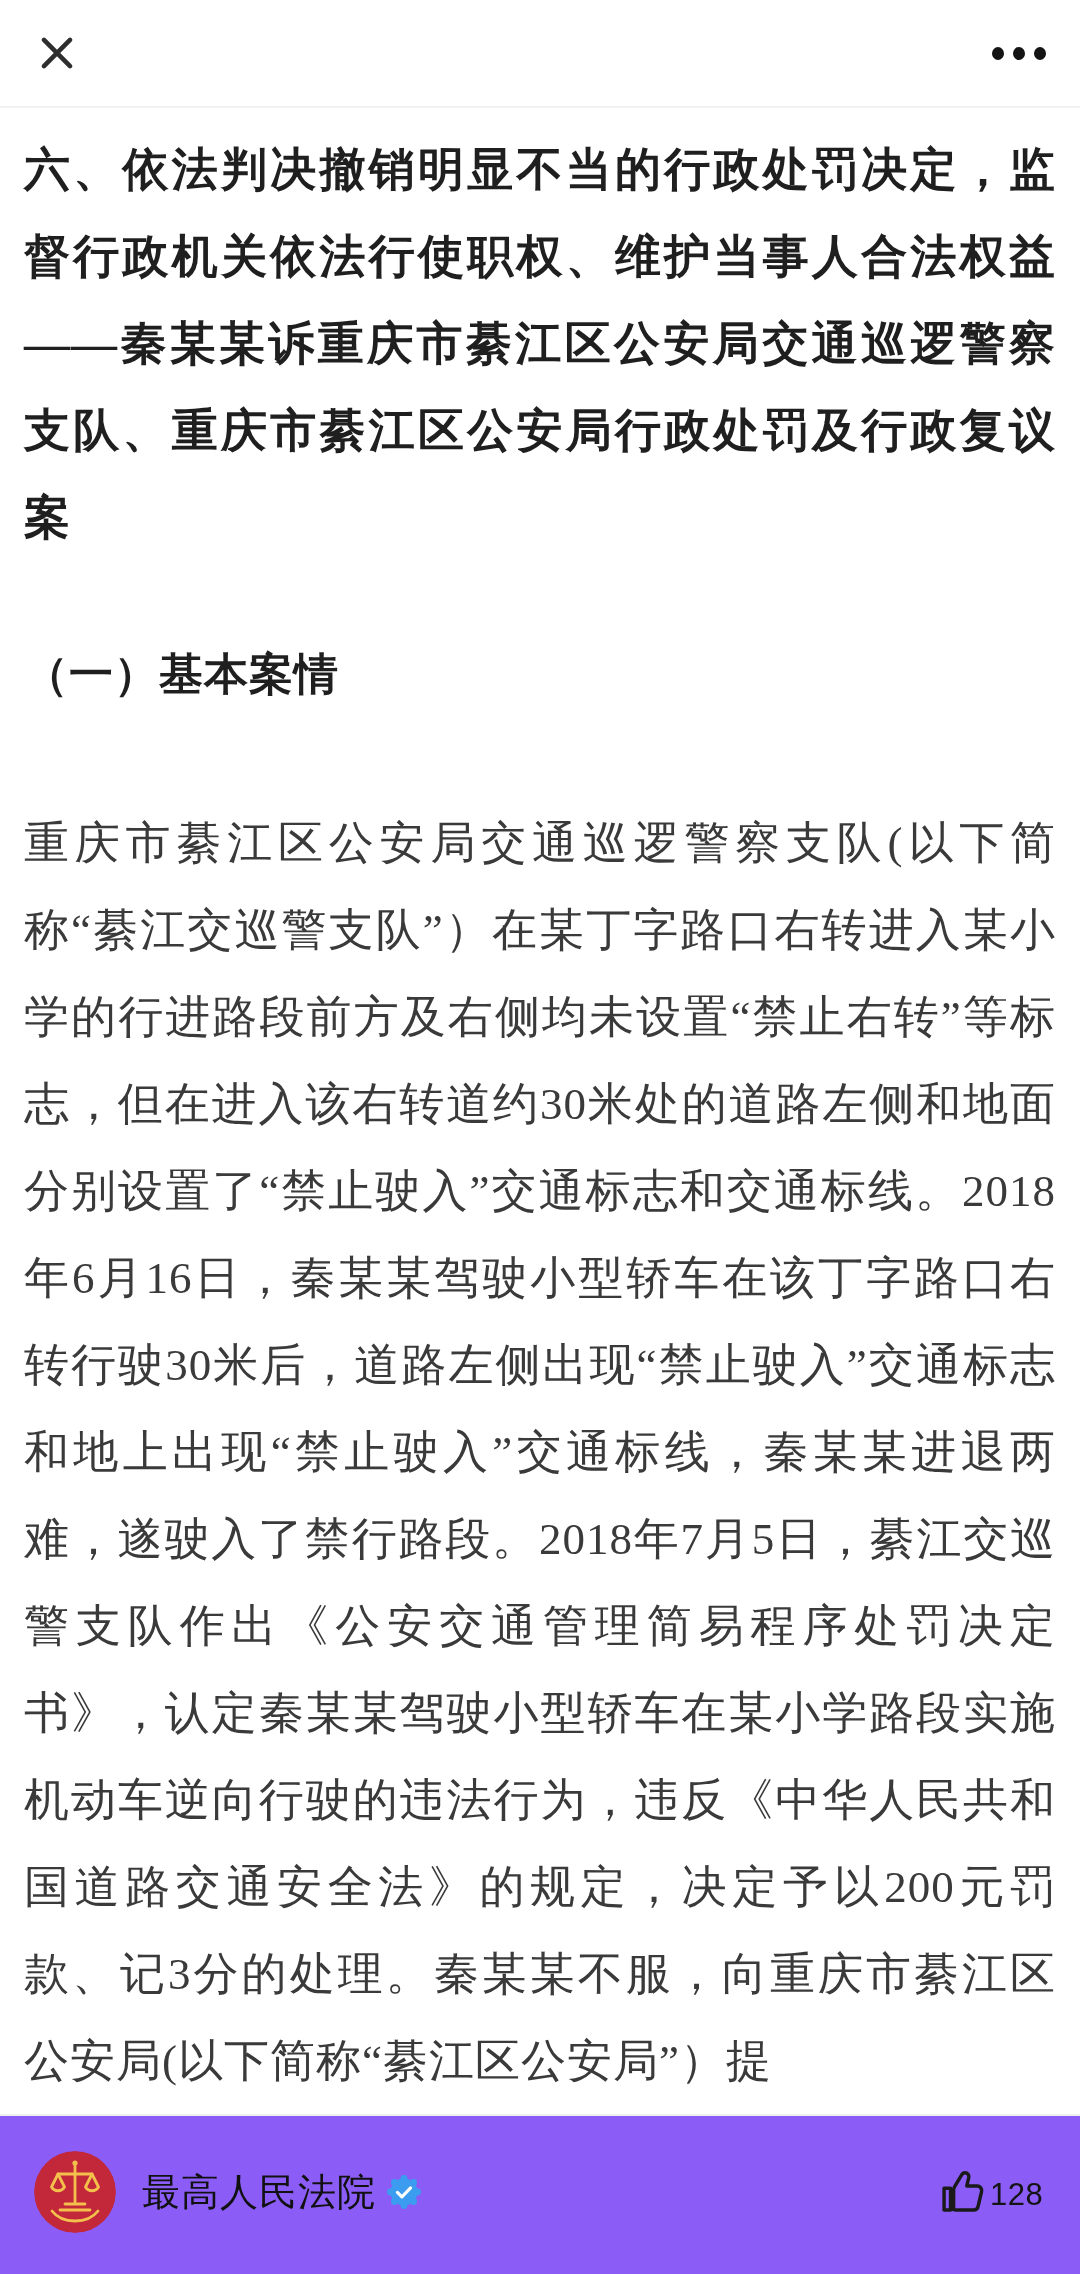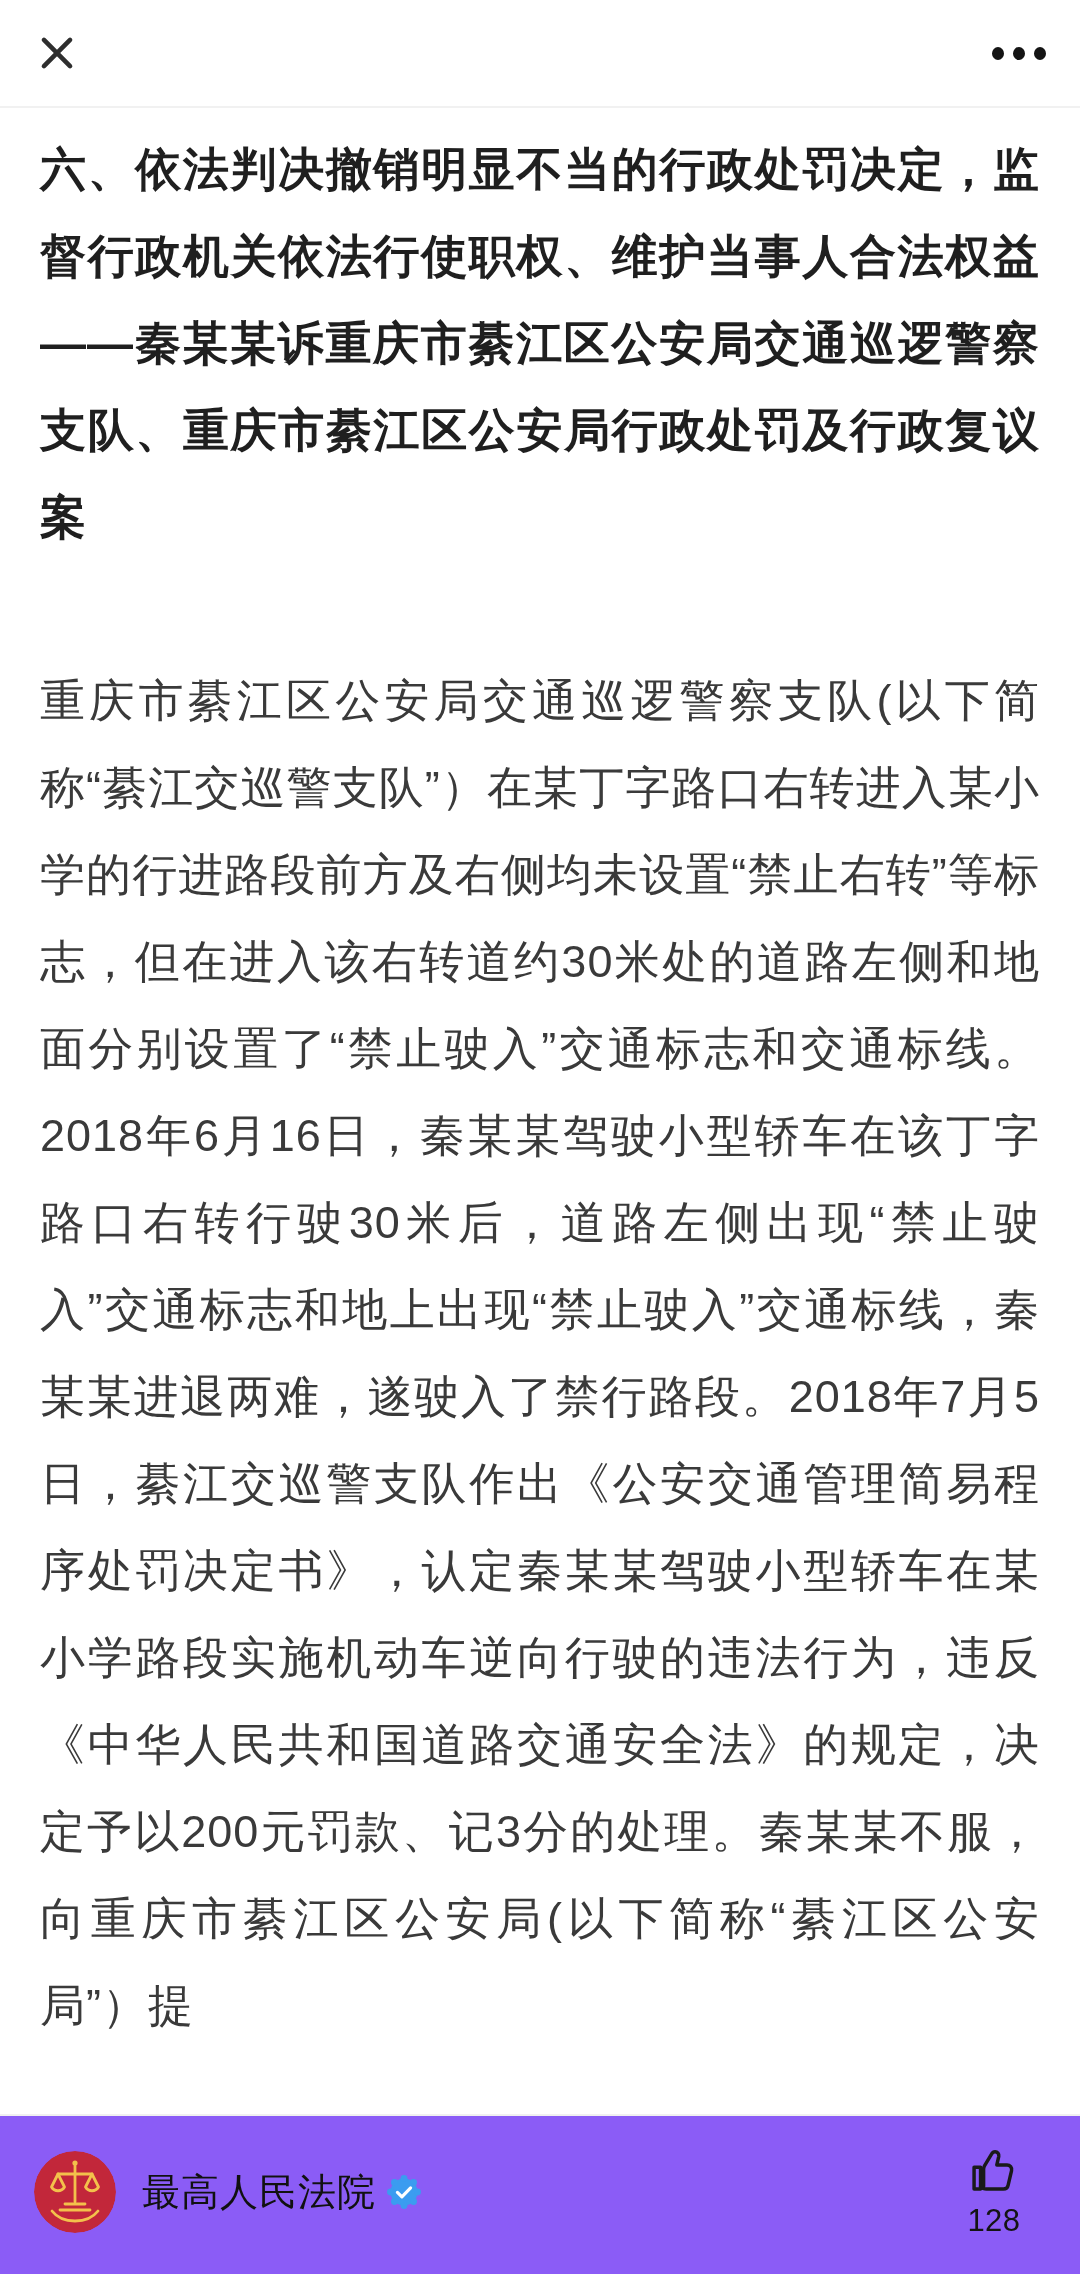--- a/index.html
+++ b/index.html
@@ -12,21 +12,21 @@
     position: absolute; top: 0; left: 0; right: 0; height: 108px;
     display: flex; align-items: center; justify-content: space-between;
     padding: 0 34px; background: #ffffff; border-bottom: 2px solid #f1f1f1; z-index: 5;
   }
   .icon-btn { background: none; border: none; cursor: pointer; display: flex; align-items: center; justify-content: center; padding: 0; }
   .close-btn svg { width: 46px; height: 46px; }
   .dots { display: flex; gap: 9px; align-items: center; height: 46px; }
   .dots i { width: 12px; height: 13px; border-radius: 50%; background: #141414; display: block; }
 
   
-  .content { position: absolute; top: 110px; left: 0; right: 0; bottom: 0; padding: 0 40px; overflow: hidden; }
+  .content { position: absolute; top: 110px; left: 0; right: 0; bottom: 0; padding: 0 24px; overflow: hidden; font-family: Liberation Serif, serif; }
   .title {
     margin-top: 16px; font-size: 46px; font-weight: 700; line-height: 87px;
     color: #1f1f1f; text-align: justify; letter-spacing: 1px;
   }
   .section-heading { margin-top: 84px; font-size: 44px; font-weight: 700; color: #1f1f1f; letter-spacing: 1px; }
   .paragraph {
     margin-top: 96px; font-size: 45px; font-weight: 400; line-height: 87px;
     color: #3a3a3a; text-align: justify; letter-spacing: 1px;
   }
 
@@ -34,21 +34,21 @@
   .bottombar {
     position: absolute; left: 0; right: 0; bottom: 0; height: 160px;
     background: #8b5cf6; border-top: 2px solid #f0f0f0;
     display: flex; align-items: center; padding: 0 30px 6px 34px; z-index: 10;
   }
   .account { display: flex; align-items: center; cursor: pointer; }
   .avatar { width: 82px; height: 82px; border-radius: 50%; overflow: hidden; flex: 0 0 auto; }
   .account-name { margin-left: 26px; font-size: 38px; font-weight: 500; color: #111111; letter-spacing: 1px; }
   .badge { margin-left: 10px; width: 36px; height: 36px; display: inline-flex; }
   .actions { margin-left: auto; display: flex; align-items: flex-start; }
-  .action { width: 112px; display: flex; flex-direction: column; align-items: center; background: none; border: none; cursor: pointer; }
+  .action { width: 112px; display: flex; flex-direction: row; align-items: center; background: none; border: none; cursor: pointer; }
   .action svg { width: 52px; height: 52px; }
   .action-label { margin-top: 6px; font-size: 31px; color: #141414; letter-spacing: 0.5px; white-space: nowrap; }
 </style>
 </head>
 <body>
 
 <div class="screen">
 
   <header class="topbar">
     <button class="icon-btn close-btn" aria-label="close">
@@ -60,20 +60,21 @@
       <span class="dots">
           <i></i>
           <i></i>
           <i></i>
         </span>
     </button>
   </header>
 
   <main class="content">
     <h1 class="title">六、依法判决撤销明显不当的行政处罚决定，监督行政机关依法行使职权、维护当事人合法权益——秦某某诉重庆市綦江区公安局交通巡逻警察支队、重庆市綦江区公安局行政处罚及行政复议案</h1>
+    <h2 class="section-heading">（一）基本案情</h2>
     <p class="paragraph">重庆市綦江区公安局交通巡逻警察支队(以下简称“綦江交巡警支队”）在某丁字路口右转进入某小学的行进路段前方及右侧均未设置“禁止右转”等标志，但在进入该右转道约30米处的道路左侧和地面分别设置了“禁止驶入”交通标志和交通标线。2018年6月16日，秦某某驾驶小型轿车在该丁字路口右转行驶30米后，道路左侧出现“禁止驶入”交通标志和地上出现“禁止驶入”交通标线，秦某某进退两难，遂驶入了禁行路段。2018年7月5日，綦江交巡警支队作出《公安交通管理简易程序处罚决定书》，认定秦某某驾驶小型轿车在某小学路段实施机动车逆向行驶的违法行为，违反《中华人民共和国道路交通安全法》的规定，决定予以200元罚款、记3分的处理。秦某某不服，向重庆市綦江区公安局(以下简称“綦江区公安局”）提</p>
   </main>
 
   <footer class="bottombar">
     <div class="account">
       <span class="avatar">
         <svg viewBox="0 0 82 82">
           <circle cx="41" cy="41" r="41" fill="#c2273a"></circle>
           <g stroke="#f3c14b" stroke-width="2.8" fill="none" stroke-linecap="round" stroke-linejoin="round">
             <path d="M41 15v36"></path>

